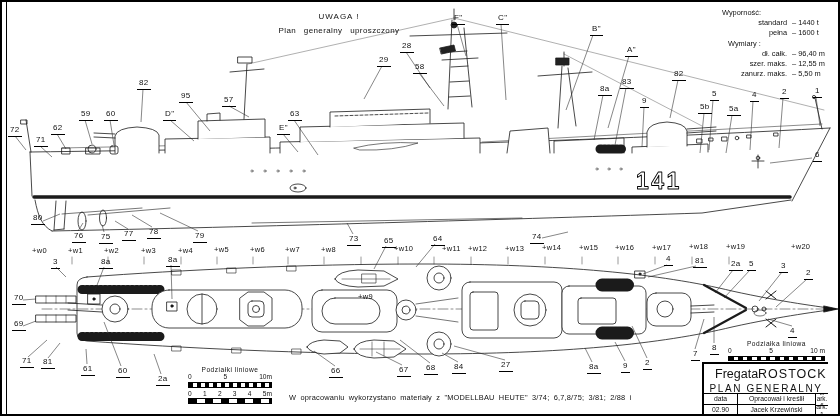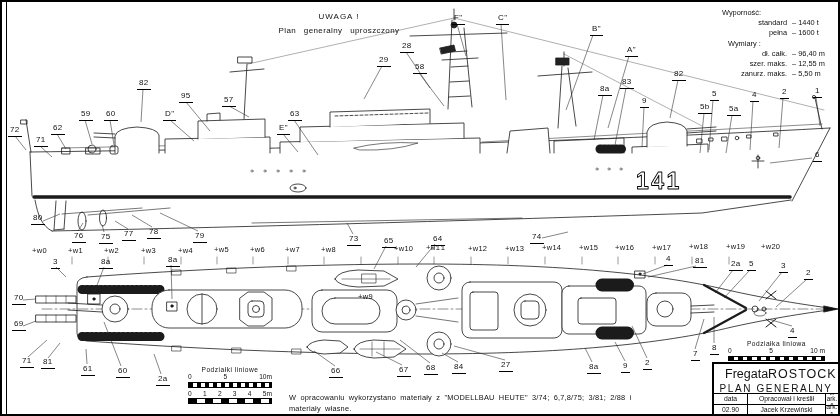--- a/index.html
+++ b/index.html
@@ -27,21 +27,21 @@
   .sb-ticks{display:flex;justify-content:space-between;line-height:1;margin-bottom:1px;}
   .sb-bar{height:4px;border:1px solid #000;
           background:repeating-linear-gradient(90deg,#000 0 4px,#fff 4px 8px);margin-bottom:3px;}
   .sb-bar2{height:4px;border:1px solid #000;
           background:repeating-linear-gradient(90deg,#000 0 8px,#fff 8px 16px);}
   .scalebar-right{position:absolute;left:726px;top:338px;width:97px;z-index:4;font-size:6.6px;}
   .sb-bar3{height:3px;border:1px solid #000;
           background:repeating-linear-gradient(90deg,#000 0 4.6px,#fff 4.6px 9.2px);}
   .note{position:absolute;left:287px;top:390px;width:398px;font-size:7.4px;line-height:1.5;
         letter-spacing:.2px;word-spacing:2px;z-index:4;}
-  .titleblock{position:absolute;right:0;bottom:0;width:126px;height:52px;border-left:2px solid #000;
+  .titleblock{position:absolute;right:10px;bottom:0;width:126px;height:52px;border-left:2px solid #000;
               border-top:2px solid #000;background:#fff;z-index:5;box-sizing:border-box;}
   .tb-row1{height:19px;display:flex;align-items:center;font-size:12.5px;}
   .tb-name1{margin-left:11px;}
   .tb-name2{margin-left:auto;margin-right:7px;letter-spacing:1px;}
   .tb-row2{height:10px;text-align:center;font-size:10px;letter-spacing:1.6px;
            border-bottom:1px solid #000;line-height:1.1;}
   .tb-bottom{display:flex;height:21px;}
   .tb-c1{width:33px;display:flex;flex-direction:column;}
   .tb-c2{width:77px;border-left:1px solid #000;display:flex;flex-direction:column;}
   .tb-c3{flex:1;border-left:1px solid #000;display:flex;flex-direction:column;}
@@ -337,30 +337,30 @@
       <span class="wmark" style="left: 66px; top: 245px;">+w1</span>
       <span class="wmark" style="left: 102px; top: 245px;">+w2</span>
       <span class="wmark" style="left: 139px; top: 245px; text-align: right;">+w3</span>
       <span class="wmark" style="left: 176px; top: 245px;">+w4</span>
       <span class="wmark" style="left: 212px; top: 244px;">+w5</span>
       <span class="wmark" style="left: 248px; top: 244px;">+w6</span>
       <span class="wmark" style="left: 283px; top: 244px;">+w7</span>
       <span class="wmark" style="left: 319px; top: 244px;">+w8</span>
       <span class="wmark" style="left: 356px; top: 244px; margin-top: 47px;">+w9</span>
       <span class="wmark" style="left: 392px; top: 243px;">+w10</span>
-      <span class="wmark" style="left: 424px; top: 243px; font-family: Liberation Mono, monospace;">+w11</span>
+      <span class="wmark" style="left: 440px; top: 243px;">+w11</span>
       <span class="wmark" style="left: 466px; top: 243px;">+w12</span>
       <span class="wmark" style="left: 503px; top: 243px;">+w13</span>
       <span class="wmark" style="left: 540px; top: 242px;">+w14</span>
       <span class="wmark" style="left: 577px; top: 242px;">+w15</span>
       <span class="wmark" style="left: 613px; top: 242px;">+w16</span>
       <span class="wmark" style="left: 650px; top: 242px;">+w17</span>
       <span class="wmark" style="left: 687px; top: 241px;">+w18</span>
       <span class="wmark" style="left: 724px; top: 241px;">+w19</span>
-      <span class="wmark" style="left: 759px; top: 241px;">+w20</span>
+      <span class="wmark" style="left: 789px; top: 241px;">+w20</span>
     </div>
 
   <div class="notice">
     <div>UWAGA !</div>
     <div class="sub">Plan generalny uproszczony</div>
   </div>
 
   <div class="specs">
     <div class="s-title">Wyporność:</div>
     <div class="s-row">
@@ -410,21 +410,20 @@
     <div class="sb-ticks">
       <span>0</span>
       <span>5</span>
       <span>10 m</span>
     </div>
     <div class="sb-bar3"></div>
   </div>
 
   <div class="note">
     <div>W opracowaniu wykorzystano materiały z "MODELLBAU HEUTE" 3/74; 6,7,8/75; 3/81; 2/88 i</div>
-    <div>materiały własne.</div>
   </div>
 
   <div class="titleblock">
     <div class="tb-row1">
       <span class="tb-name1">Fregata</span>
       <span class="tb-name2">ROSTOCK</span>
     </div>
     <div class="tb-row2">PLAN GENERALNY</div>
     <div class="tb-bottom">
       <div class="tb-c1">

